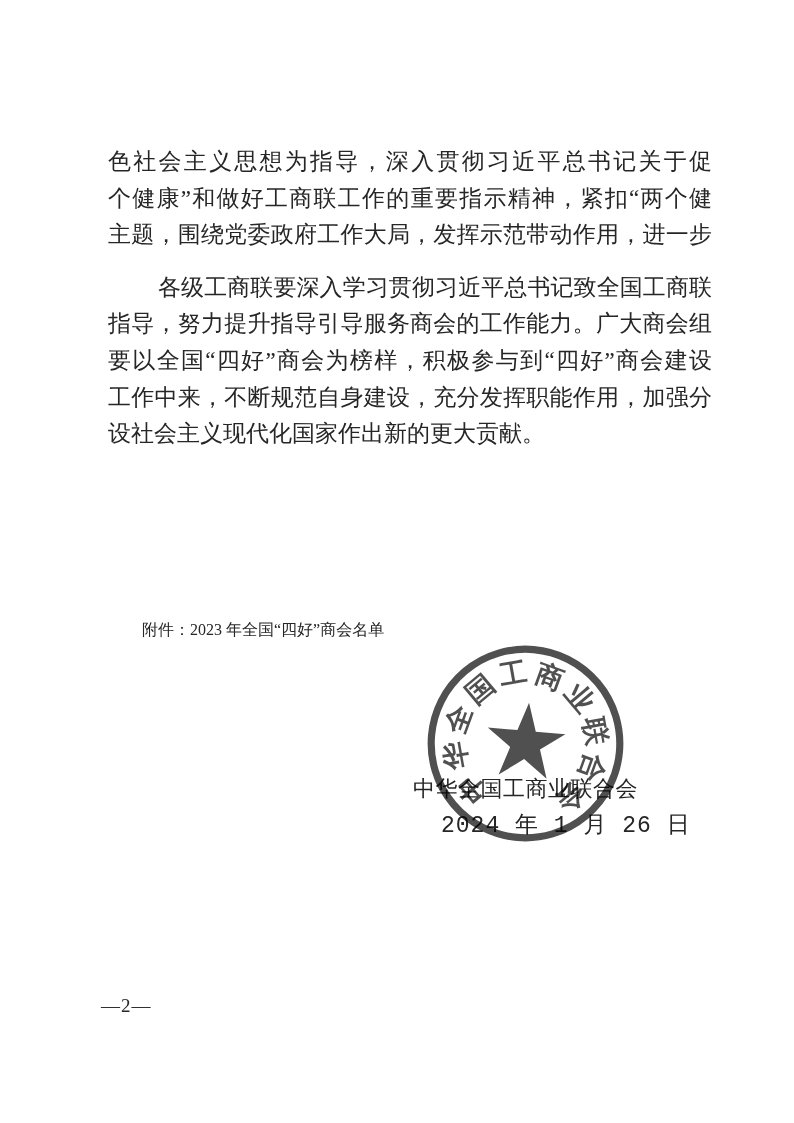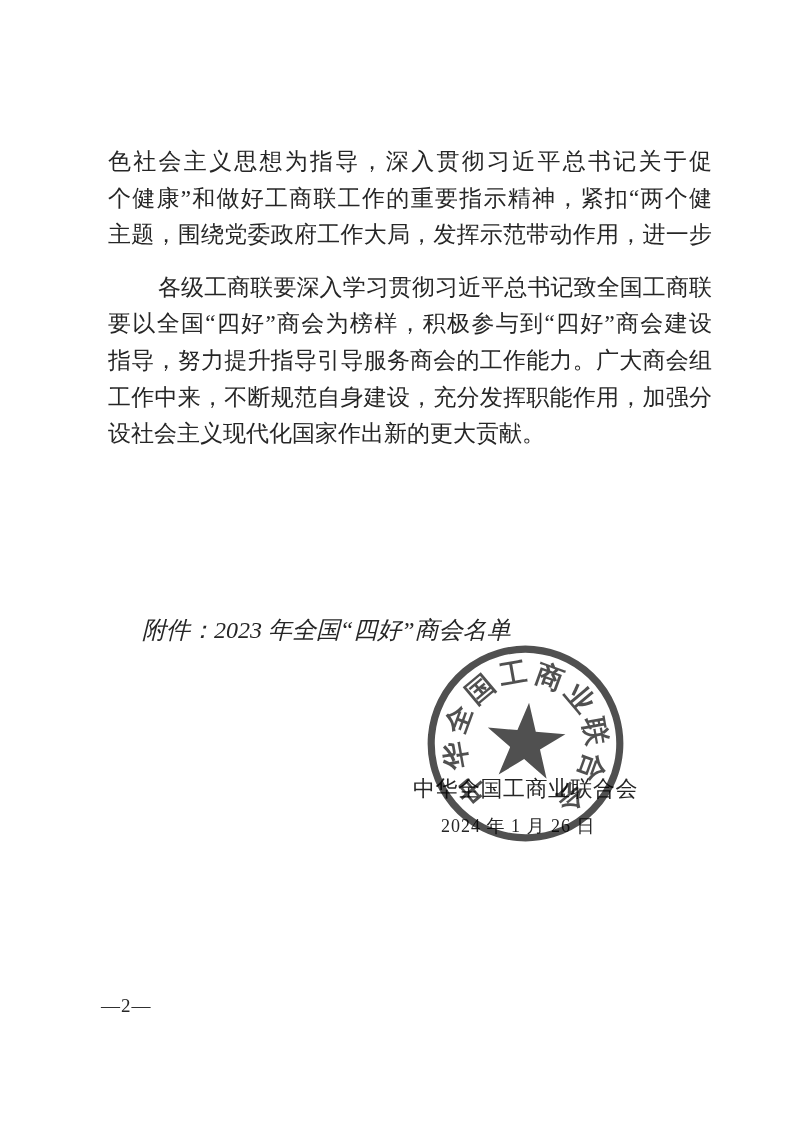--- a/index.html
+++ b/index.html
@@ -31,41 +31,41 @@
   }
   .line.para-last { text-align-last: left; }
   .line.indent { text-indent: 50px; }
   .attachment {
     position: absolute;
     left: 92px;
     top: 612px;
     width: 636px;
     padding-left: 50px;
     box-sizing: border-box;
-    font-size: 24px;
+    font-size: 16px;
     line-height: 36.6px;
-    font-style: italic;
   }
   .signature-org {
     position: absolute;
     left: 413px;
     top: 774px;
     font-size: 22px;
     line-height: 30px;
     letter-spacing: 0.5px;
     white-space: nowrap;
   }
   .signature-date {
     position: absolute;
     left: 441px;
     top: 811px;
-    font-size: 18px;
+    font-size: 23px;
     line-height: 30px;
     letter-spacing: 1px;
     white-space: nowrap;
+    font-family: Liberation Mono, monospace;
   }
   .page-number {
     position: absolute;
     left: 101px;
     top: 995px;
     font-size: 19px;
     letter-spacing: 1px;
   }
   .seal {
     position: absolute;
@@ -91,22 +91,22 @@
 <div class="page" style="color: rgb(38, 38, 38);">
 
   <div class="body-text">
     <div class="para">
       <div class="line">色社会主义思想为指导，深入贯彻习近平总书记关于促进“两</div>
       <div class="line">个健康”和做好工商联工作的重要指示精神，紧扣“两个健康”</div>
       <div class="line">主题，围绕党委政府工作大局，发挥示范带动作用，进一步提</div>
     </div>
     <div class="para">
       <div class="line indent">各级工商联要深入学习贯彻习近平总书记致全国工商联成</div>
+      <div class="line">指导，努力提升指导引导服务商会的工作能力。广大商会组织</div>
       <div class="line">要以全国“四好”商会为榜样，积极参与到“四好”商会建设</div>
-      <div class="line">指导，努力提升指导引导服务商会的工作能力。广大商会组织</div>
       <div class="line">工作中来，不断规范自身建设，充分发挥职能作用，加强分类</div>
       <div class="line para-last">设社会主义现代化国家作出新的更大贡献。</div>
     </div>
   </div>
 
   <div class="attachment">附件：2023 年全国“四好”商会名单</div>
 
   <div class="signature-org">中华全国工商业联合会</div>
   <div class="signature-date">2024 年 1 月 26 日</div>
 

